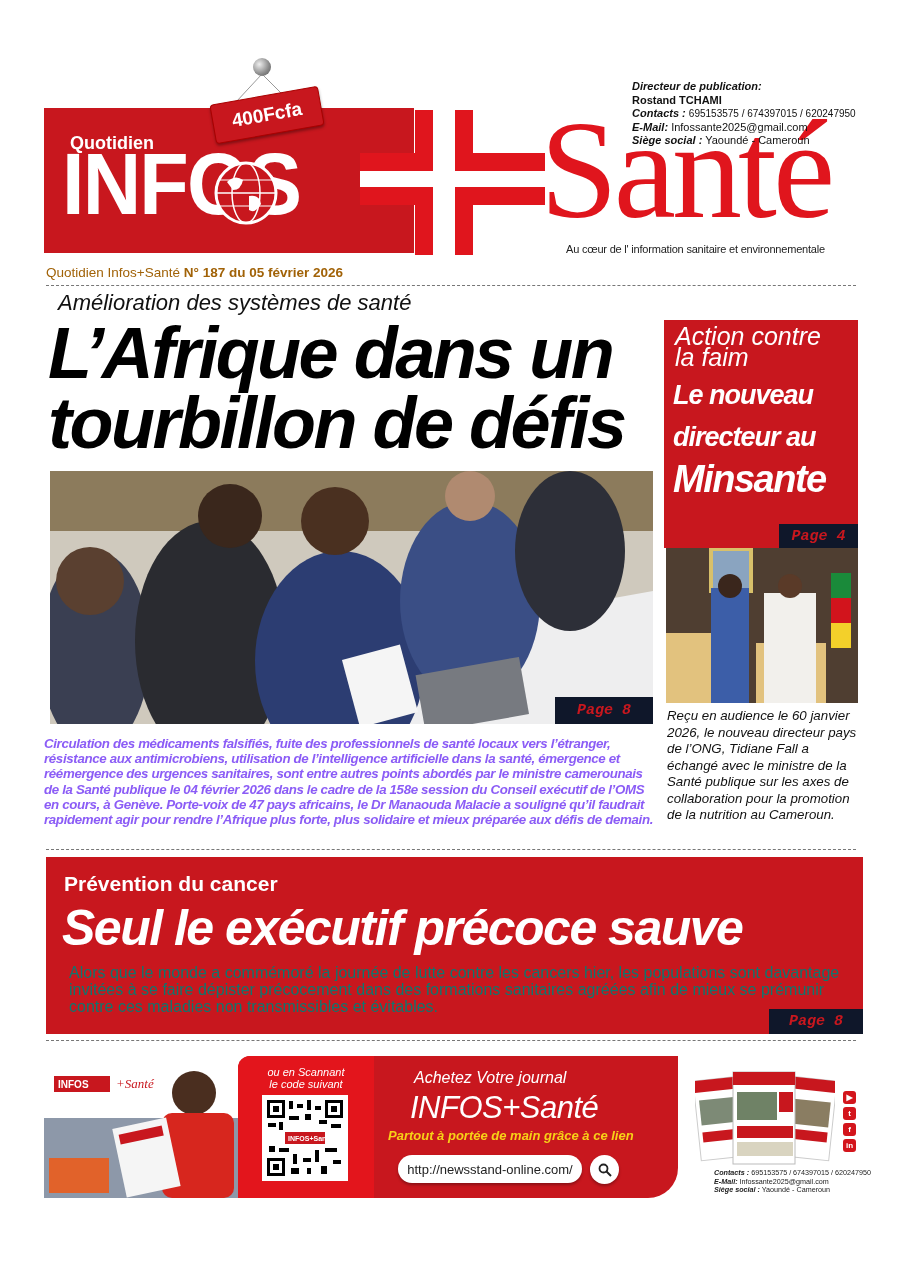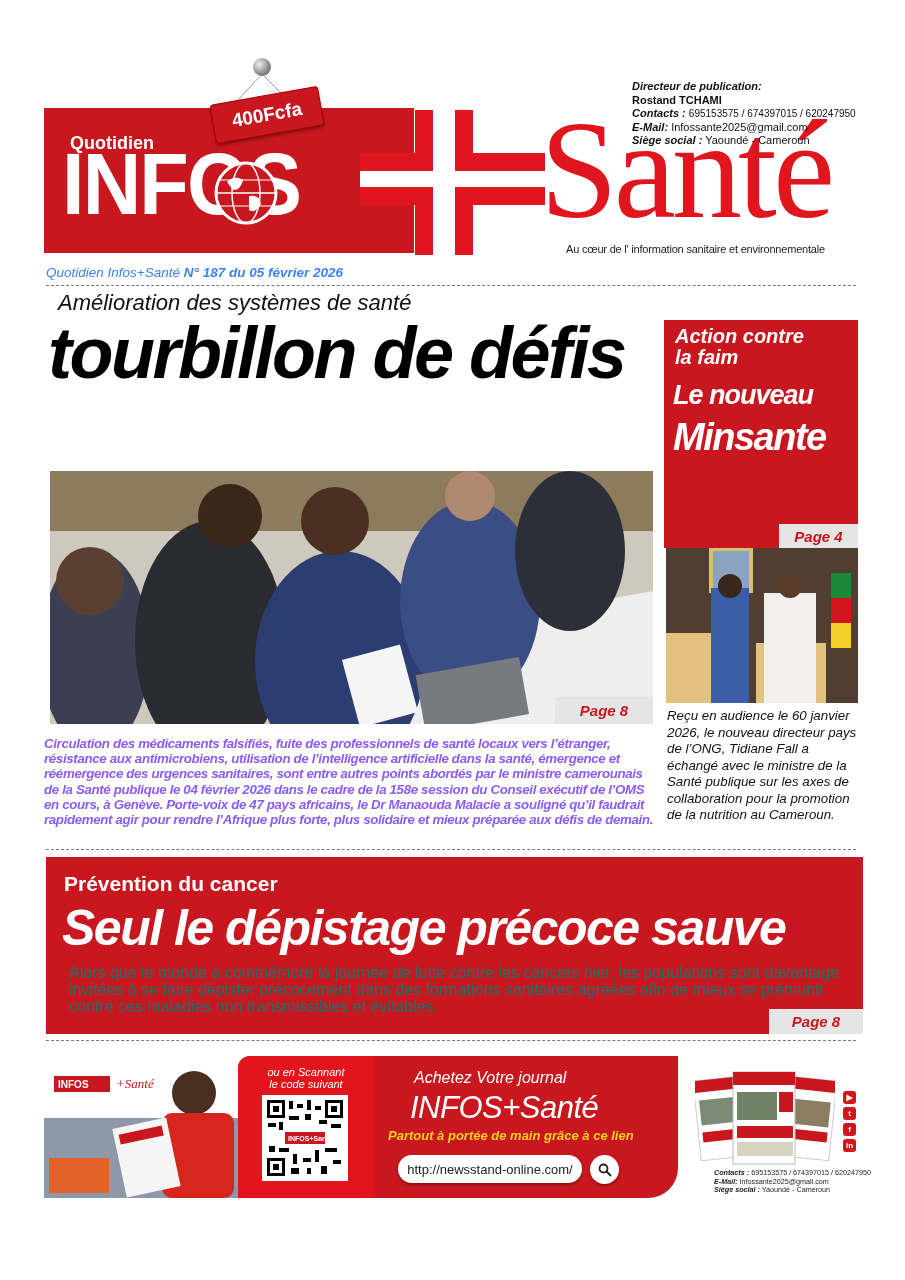--- a/index.html
+++ b/index.html
@@ -21,38 +21,38 @@
   .infos-word { left: 62px; top: 140px; color: #fff; font-weight: bold; font-size: 88px; letter-spacing: -2px;
     font-family: "Liberation Sans", sans-serif; line-height: 1; transform: scaleX(0.92); transform-origin: left; }
   .cross-svg { left: 360px; top: 105px; width: 185px; height: 155px; }
   .sante-word { left: 540px; top: 100px; color: #e0151d; font-family: "Liberation Serif", serif; font-size: 140px;
     font-style: normal; line-height: 1; letter-spacing: -4px; }
   .sante-tagline { left: 566px; top: 243px; font-size: 11px; color: #222; letter-spacing: -0.2px; }
   .pub-info { left: 632px; top: 80px; font-size: 11px; line-height: 13.5px; color: #111; }
   .pub-info b { font-weight: bold; }
   .pub-info .it { font-style: italic; font-weight: bold; }
 
-  .issue-line { left: 46px; top: 265px; font-size: 13.5px; font-style: italic; color: #3b82f6; }
+  .issue-line { left: 46px; top: 265px; font-size: 13.5px; color: #a16207; }
   .issue-line b { font-weight: bold; }
   .dash { height: 0; border-top: 1.5px dashed #777; }
 
   
   .kicker { left: 58px; top: 290px; font-size: 22px; font-style: italic; color: #111; }
   .headline { left: 48px; top: 318px; font-size: 72px; font-weight: bold; font-style: italic; color: #000;
     line-height: 70px; letter-spacing: -2.5px; }
   .photo-main { left: 50px; top: 471px; width: 603px; height: 253px; overflow: hidden;
     background: linear-gradient(135deg, #b9a98a 0%, #6a6f7c 25%, #2b3552 45%, #3d4f7e 60%, #d9d9de 80%, #e7e7ea 100%); }
-  .page-label { background: #e5e5e5; color: #c8171e; font-weight: bold; font-style: italic; font-size: 15px;
-    display:flex; align-items:center; justify-content:center; }
+  .page-label { background: #0f172a; color: #c8171e; font-weight: bold; font-style: italic; font-size: 15px;
+    display:flex; align-items:center; justify-content:center;font-family:Liberation Mono, monospace; }
   .lead { left: 44px; top: 736px; width: 612px; font-size: 13.3px; font-weight: bold; font-style: italic;
     line-height: 15.2px; color: #8b5cf6; letter-spacing: -0.35px; }
 
   
   .side-box { left: 664px; top: 320px; width: 194px; height: 228px; background: #c8171e; }
-  .side-kicker { left: 675px; top: 326px; color: #fff; font-size: 20px; font-style: italic; line-height: 21px; font-weight: bold; }
+  .side-kicker { left: 675px; top: 326px; color: #fff; font-size: 25px; font-style: italic; line-height: 21px; }
   .side-head { left: 673px; top: 374px; color: #fff; font-weight: bold; font-style: italic; font-size: 27px;
     line-height: 42px; letter-spacing: -1px; }
   .side-head .big { font-size: 38px; letter-spacing: -1.5px; }
   .photo-side { left: 666px; top: 548px; width: 192px; height: 155px; overflow: hidden;
     background: linear-gradient(90deg, #4a3b30 0%, #5a4536 40%, #4a382c 100%); }
   .caption-side { left: 667px; top: 708px; width: 196px; font-size: 13.3px; font-style: italic; line-height: 16.5px; color: #111; }
 
   
   .cancer-box { left: 46px; top: 857px; width: 817px; height: 177px; background: #c8171e; }
   .cancer-kicker { left: 64px; top: 872px; color: #fff; font-weight: bold; font-size: 21px; }
@@ -124,20 +124,21 @@
 </div>
 
 <div class="abs issue-line">
   <span>Quotidien Infos+Santé</span>
   <b>N° 187 du 05 février 2026</b>
 </div>
 <div class="abs dash" style="left:46px;top:285px;width:810px"></div>
 
 <div class="abs kicker">Amélioration des systèmes de santé</div>
 <div class="abs headline">
+  <div>L’Afrique dans un</div>
   <div>tourbillon de défis</div>
 </div>
 
 <div class="abs photo-main">
   <svg width="603" height="253" viewBox="0 0 603 253">
     <rect width="603" height="253" fill="#cfc9bd"></rect>
     <rect x="0" y="0" width="603" height="60" fill="#8c7b5c"></rect>
     <polygon points="380,160 603,120 603,253 330,253" fill="#eeeeef"></polygon>
     <ellipse cx="45" cy="180" rx="55" ry="100" fill="#3a3f52"></ellipse>
     <circle cx="40" cy="110" r="34" fill="#5a4030"></circle>
@@ -156,20 +157,21 @@
 
 <div class="abs lead">Circulation des médicaments falsifiés, fuite des professionnels de santé locaux vers l’étranger, résistance aux antimicrobiens, utilisation de l’intelligence artificielle dans la santé, émergence et réémergence des urgences sanitaires, sont entre autres points abordés par le ministre camerounais de la Santé publique le 04 février 2026 dans le cadre de la 158e session du Conseil exécutif de l’OMS en cours, à Genève. Porte-voix de 47 pays africains, le Dr Manaouda Malacie a souligné qu’il faudrait rapidement agir pour rendre l’Afrique plus forte, plus solidaire et mieux préparée aux défis de demain.</div>
 
 <div class="abs side-box"></div>
 <div class="abs side-kicker">
   <div>Action contre</div>
   <div>la faim</div>
 </div>
 <div class="abs side-head">
   <div>Le nouveau</div>
+  <div>directeur au</div>
   <div class="big">Minsante</div>
 </div>
 <div class="abs page-label" style="left:779px;top:524px;width:79px;height:24px">Page 4</div>
 
 <div class="abs photo-side">
   <svg width="192" height="155" viewBox="0 0 192 155">
     <rect width="192" height="155" fill="#4f3e31"></rect>
     <rect x="43" y="0" width="44" height="45" fill="#d8c06a"></rect>
     <rect x="47" y="3" width="36" height="38" fill="#8aa4c0"></rect>
     <rect x="0" y="85" width="55" height="70" fill="#e2c27e"></rect>
@@ -182,21 +184,21 @@
     <rect x="165" y="50" width="20" height="25" fill="#d2141c"></rect>
     <rect x="165" y="75" width="20" height="25" fill="#f3d02a"></rect>
   </svg>
 </div>
 <div class="abs caption-side">Reçu en audience le 60 janvier 2026, le nouveau directeur pays de l’ONG, Tidiane Fall a échangé avec le ministre de la Santé publique sur les axes de collaboration pour la promotion de la nutrition au Cameroun.</div>
 
 <div class="abs dash" style="left:46px;top:849px;width:810px"></div>
 
 <div class="abs cancer-box"></div>
 <div class="abs cancer-kicker">Prévention du cancer</div>
-<div class="abs cancer-head">Seul le dépistage précoce sauve</div>
+<div class="abs cancer-head">Seul le exécutif précoce sauve</div>
 <div class="abs cancer-body">Alors que le monde a commémoré la journée de lutte contre les cancers hier, les populations sont davantage invitées à se faire dépister précocement dans des formations sanitaires agréées afin de mieux se prémunir contre ces maladies non transmissibles et évitables.</div>
 <div class="abs page-label" style="left:769px;top:1009px;width:94px;height:25px;font-size:15px">Page 8</div>
 <div class="abs dash" style="left:46px;top:1040px;width:810px"></div>
 
 <div class="abs promo-left">
   <svg width="200" height="140" viewBox="0 0 200 140">
     <rect width="200" height="140" fill="#ffffff"></rect>
     <rect x="0" y="60" width="200" height="80" fill="#8d98a9"></rect>
     <rect x="10" y="18" width="56" height="16" fill="#c8171e"></rect>
     <text x="14" y="30" font-size="10" font-weight="bold" fill="#fff" font-family="Liberation Sans, sans-serif">INFOS</text>

